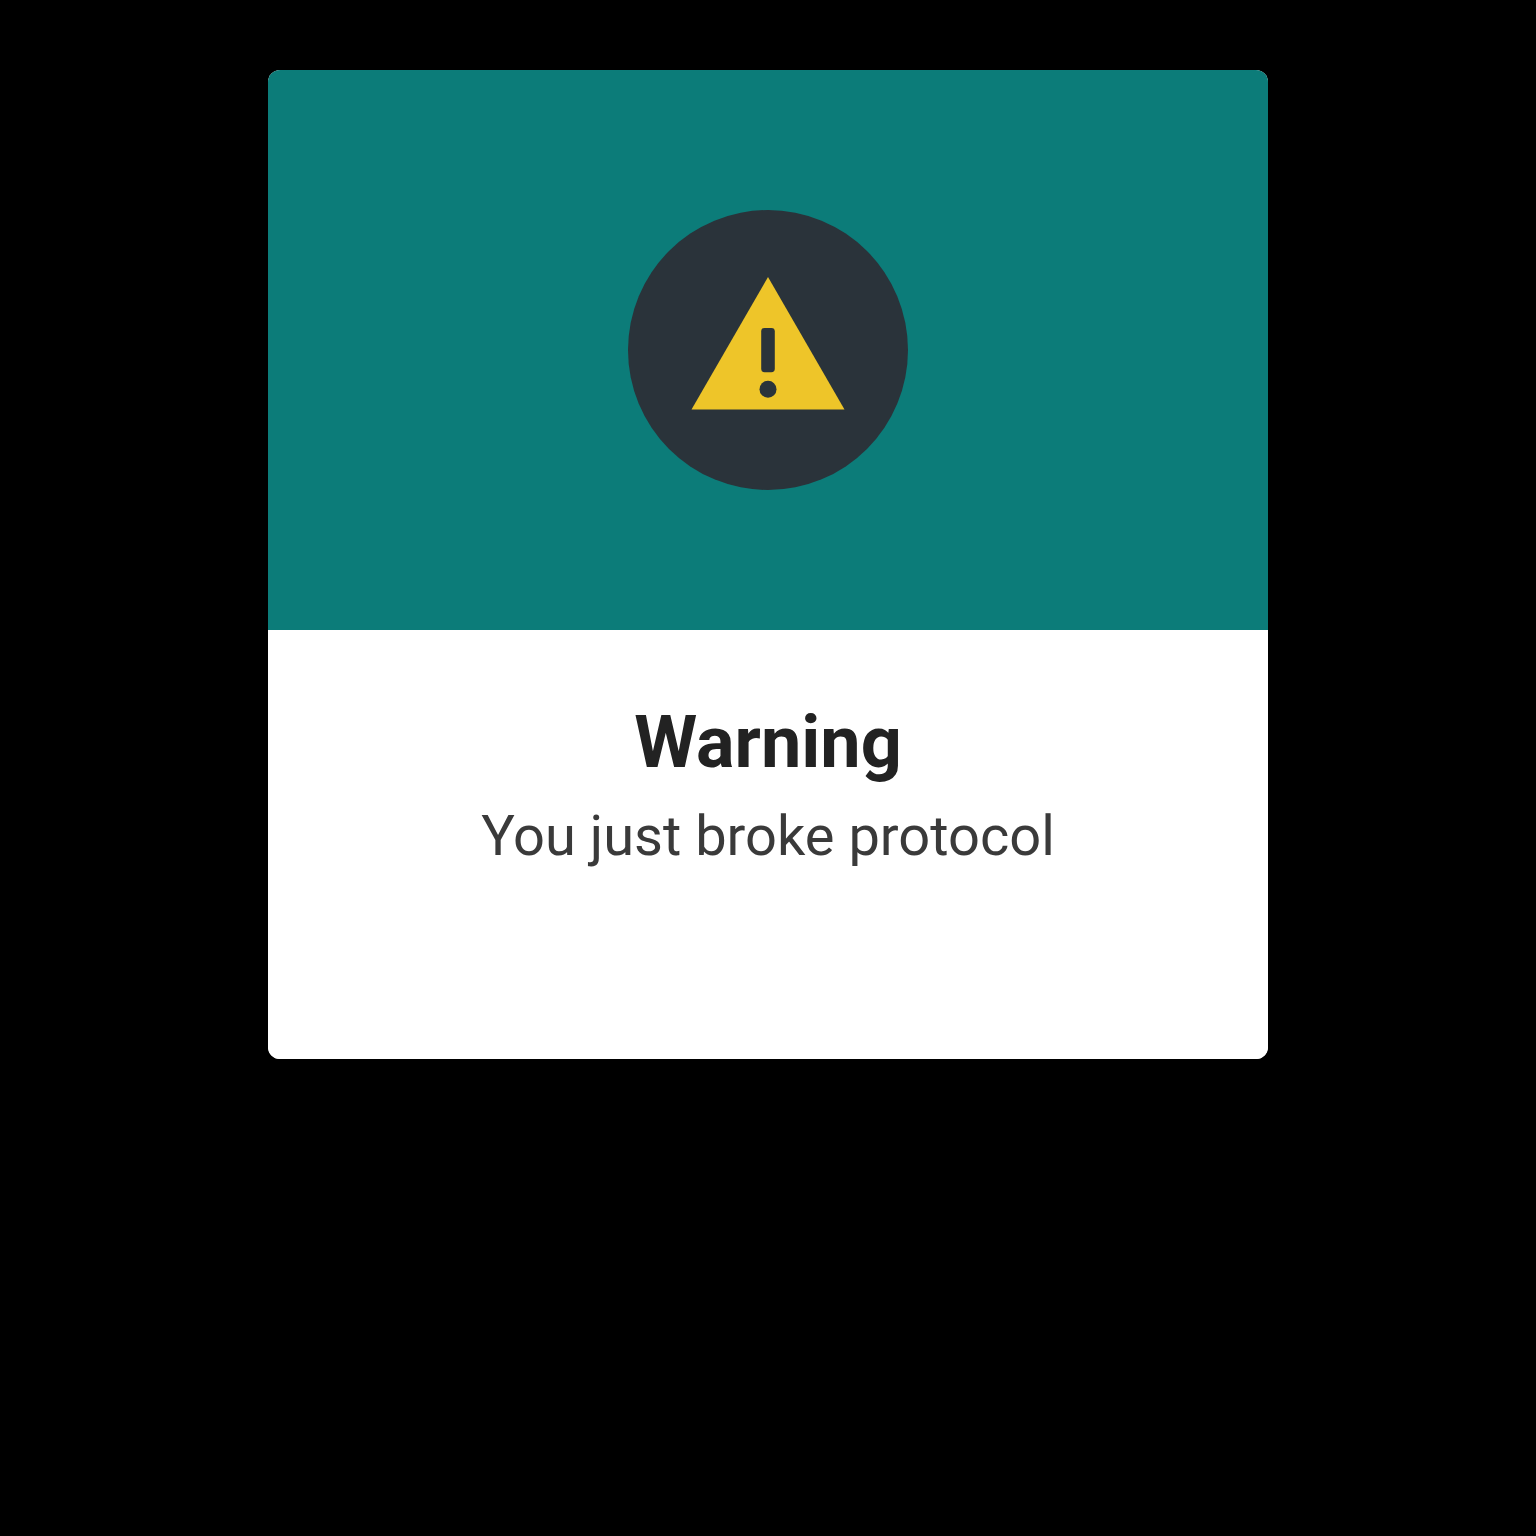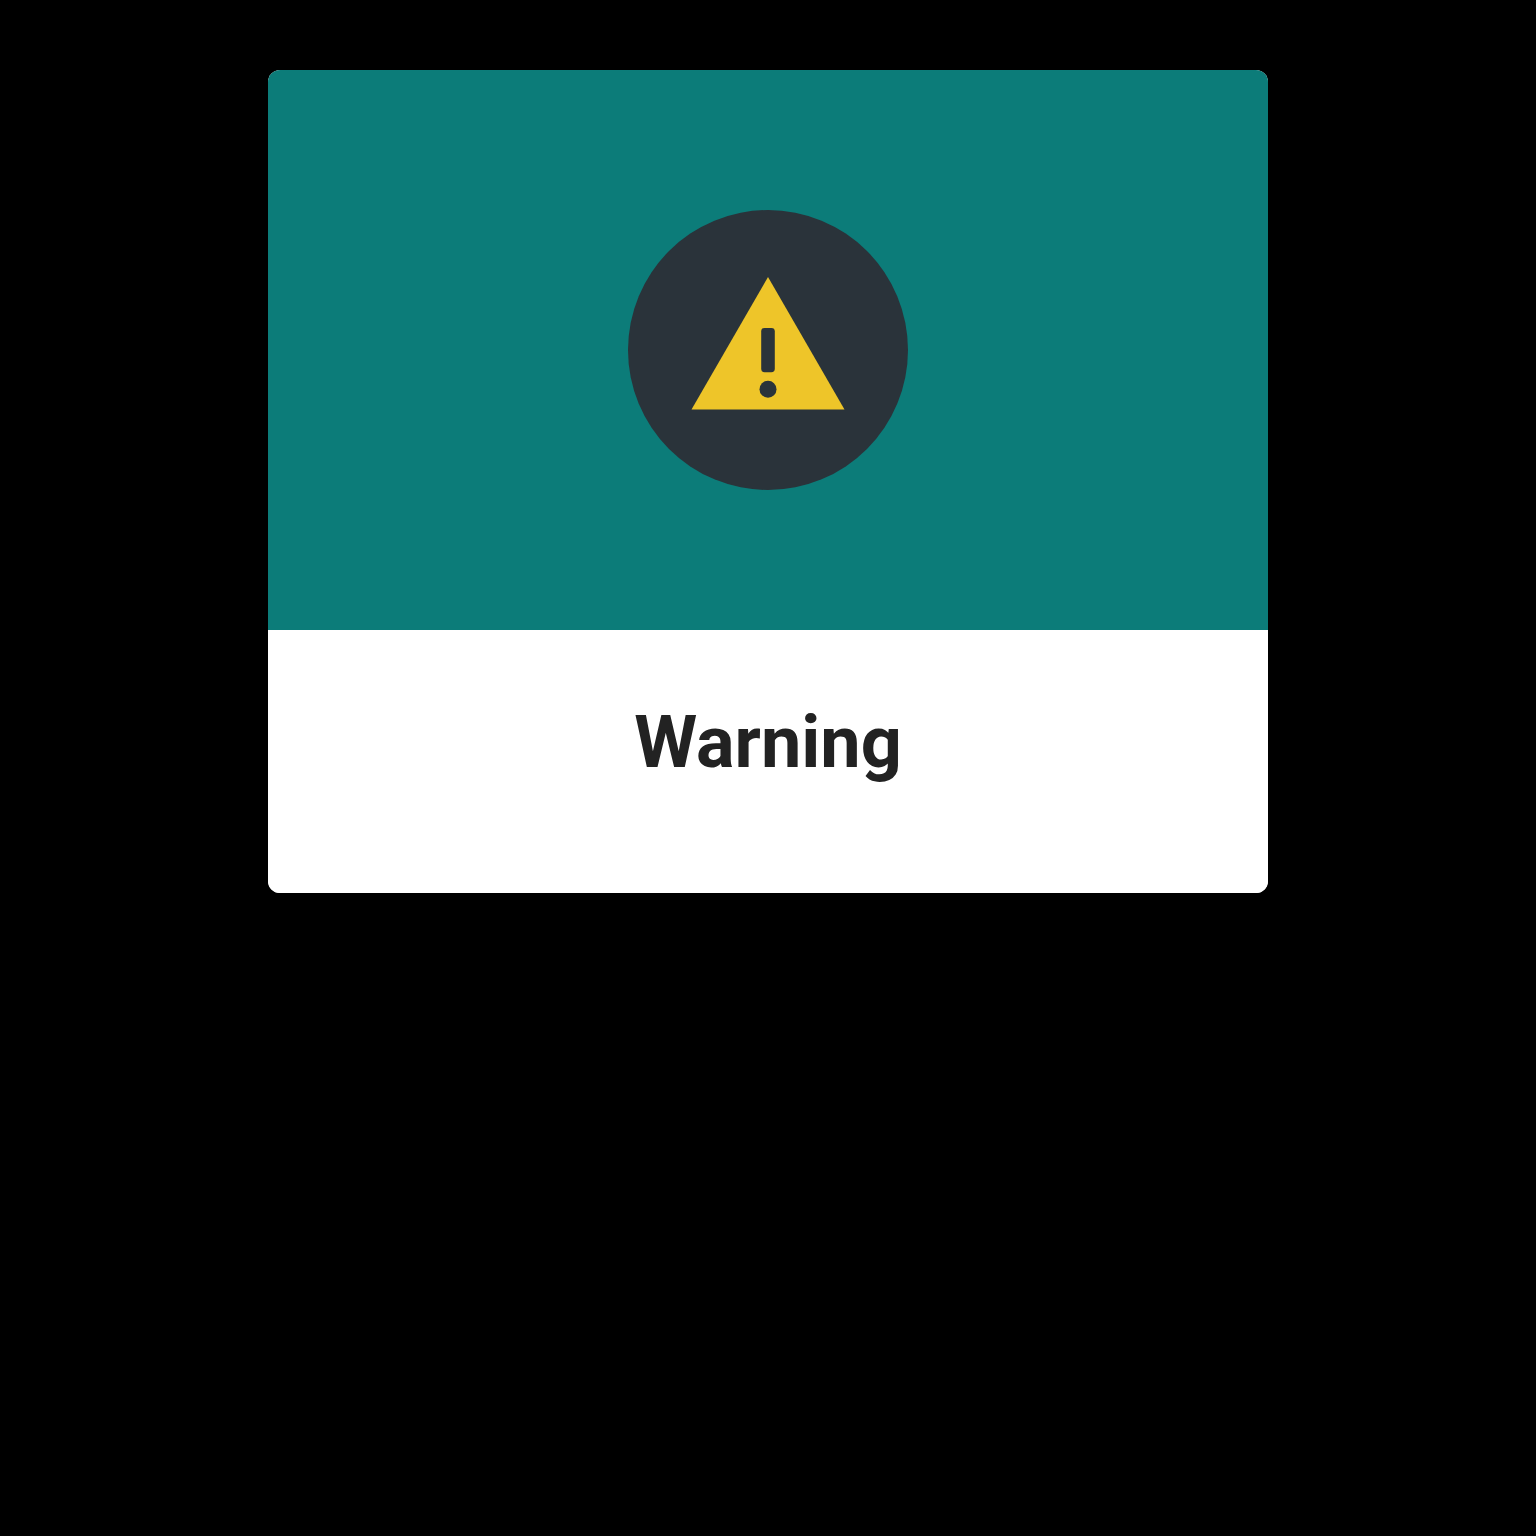--- a/index.html
+++ b/index.html
@@ -86,14 +86,15 @@
         <svg viewBox="0 0 100 100">
           <polygon points="50,10 95,88 5,88" fill="#eec529"></polygon>
           <rect x="46" y="40" width="8" height="26" rx="2" fill="#2a333a"></rect>
           <circle cx="50" cy="76" r="5" fill="#2a333a"></circle>
         </svg>
       </span>
     </div>
   </div>
   <div class="dialog-body">
     <div class="dialog-title">Warning</div>
+    <div class="dialog-message">You just broke protocol</div>
   </div>
 </div>
 
 </body></html>

